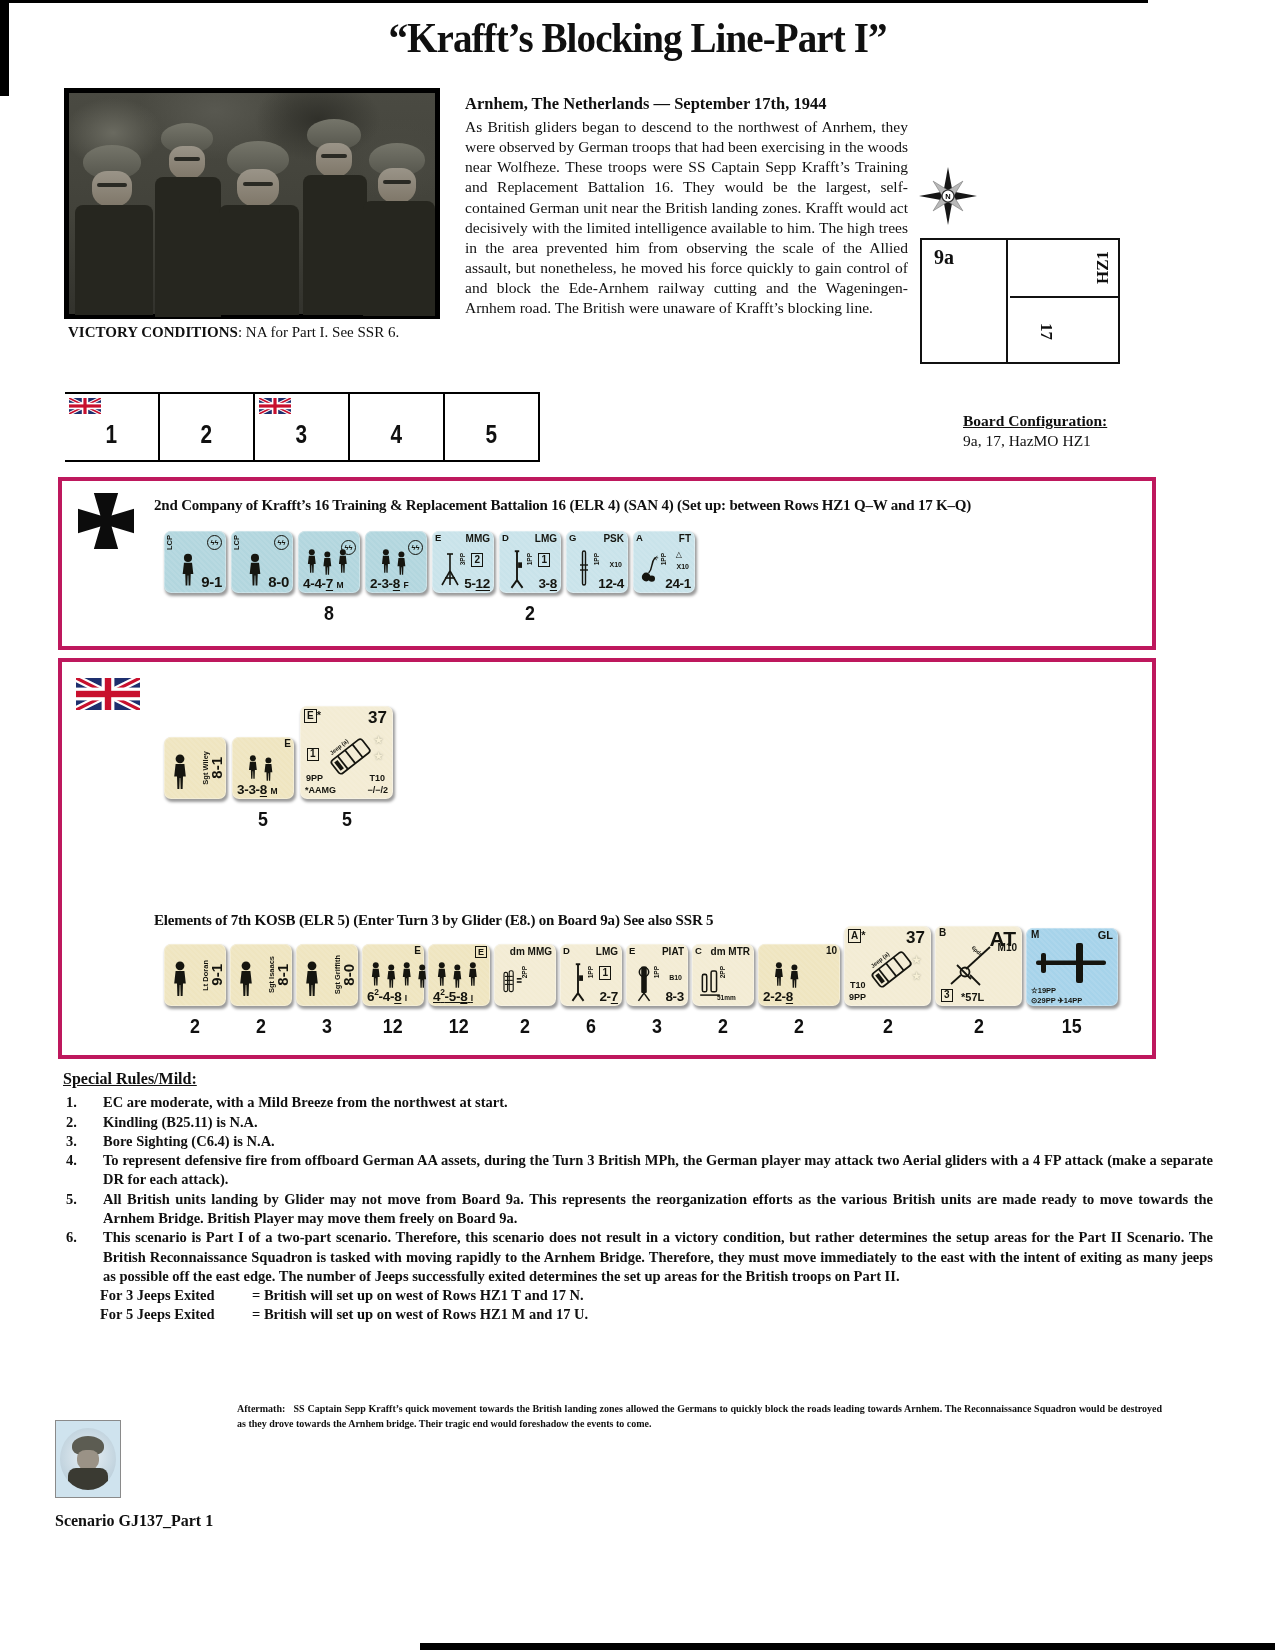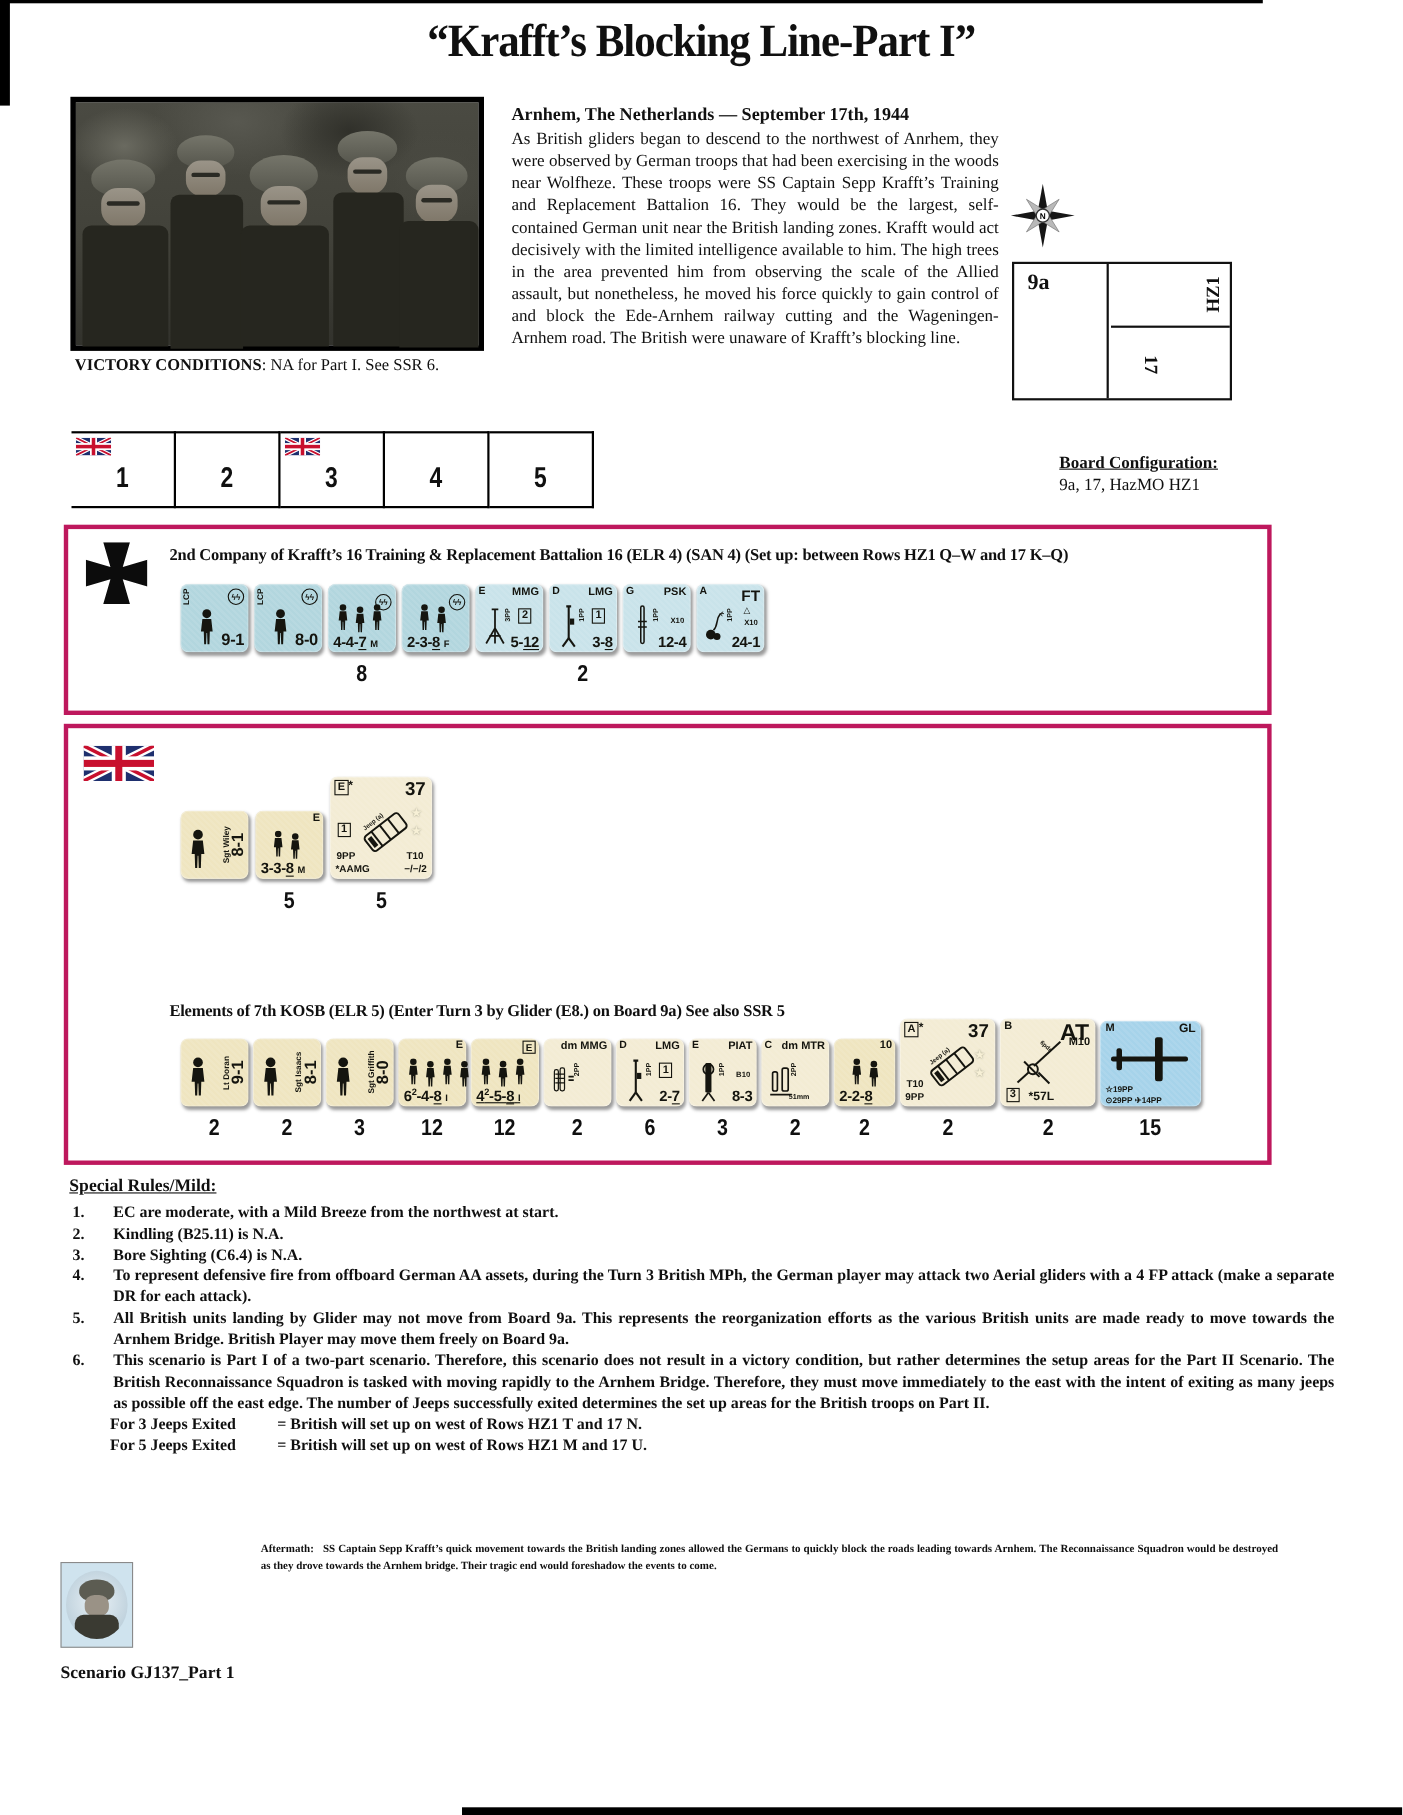--- a/index.html
+++ b/index.html
@@ -331,21 +331,21 @@
               </svg></span>
             <span class="a" style="left:28px;top:22px;font-size:6.5px;font-weight:700;"><span class="vt">1PP</span></span>
             <span class="a" style="right:6px;top:30px;font-size:7px;font-weight:700;">X10</span>
             <span class="a" style="right:4px;bottom:3px;font-size:13.5px;font-weight:700;letter-spacing:-.3px;">12-4</span>
           </div>
           <div class="qty"></div>
         </div>
         <div class="ccol">
           <div class="ctr" style="width: 62px; height: 62px; background-color: rgb(201, 227, 234);">
             <span class="a" style="left:3px;top:2px;font-size:9.5px;font-weight:700;">A</span>
-            <span class="a" style="right:4px;top:3px;font-size:14px;font-weight:700;">FT</span>
+            <span class="a" style="right:4px;top:3px;font-size:10px;font-weight:700;">FT</span>
             <span class="a" style="left:6px;bottom:4px;width:24px;height:40px;"><svg width="100%" height="100%" viewBox="0 0 30 34">
    <path d="M20 3 C14 10 18 16 12 22" fill="none" stroke="#15150f" stroke-width="1.8"></path>
    <path d="M20 3 l3 -2 M20 3 l4 0 M20 3 l2 3" stroke="#15150f" stroke-width="1" fill="none"></path>
    <circle cx="9" cy="27" r="5.5" fill="#15150f"></circle>
                 <circle cx="16" cy="29" r="4" fill="#15150f"></circle>
               </svg></span>
             <span class="a" style="left:28px;top:22px;font-size:6.5px;font-weight:700;"><span class="vt">1PP</span></span>
             <span class="a" style="right:13px;top:20px;font-size:8px;">△</span>
             <span class="a" style="right:6px;top:32px;font-size:7px;font-weight:700;">X10</span>
             <span class="a" style="right:4px;bottom:3px;font-size:13.5px;font-weight:700;letter-spacing:-.3px;">24-1</span>
@@ -580,21 +580,21 @@
    <rect x="4" y="10" width="4" height="16" rx="1.5"></rect>
                 <rect x="12" y="7" width="5" height="19" rx="1.5"></rect>
    <line x1="2" y1="29" x2="20" y2="29"></line>
               </svg></span>
             <span class="a" style="left:28px;top:22px;font-size:6.5px;font-weight:700;"><span class="vt">2PP</span></span>
             <span class="a" style="left:25px;bottom:5px;font-size:6.5px;font-weight:700;">51mm</span>
           </div>
           <div class="qty">2</div>
         </div>
         <div class="ccol">
-          <div class="ctr" style="width: 56px; height: 62px; background-color: rgb(239, 229, 192);">
+          <div class="ctr" style="width: 82px; height: 62px; background-color: rgb(239, 229, 192);">
             <span class="a" style="left:10px;bottom:17px;height:27px;"><svg width="38" height="27" viewBox="0 0 28 20">
                 <g transform="translate(2,0) scale(1)" fill="#15150f">
     <circle cx="6" cy="2.4" r="2.2"></circle>
     <path d="M3.8 5 L8.2 5 L8.9 11.2 L7.5 11.2 L7.3 17.5 L6.35 17.5 L6.15 12 L5.85 12 L5.65 17.5 L4.7 17.5 L4.5 11.2 L3.1 11.2 Z"></path>
                 </g>
                 <g transform="translate(13.5,1.6) scale(1)" fill="#15150f">
     <circle cx="6" cy="2.4" r="2.2"></circle>
     <path d="M3.8 5 L8.2 5 L8.9 11.2 L7.5 11.2 L7.3 17.5 L6.35 17.5 L6.15 12 L5.85 12 L5.65 17.5 L4.7 17.5 L4.5 11.2 L3.1 11.2 Z"></path>
                 </g>
               </svg></span>

